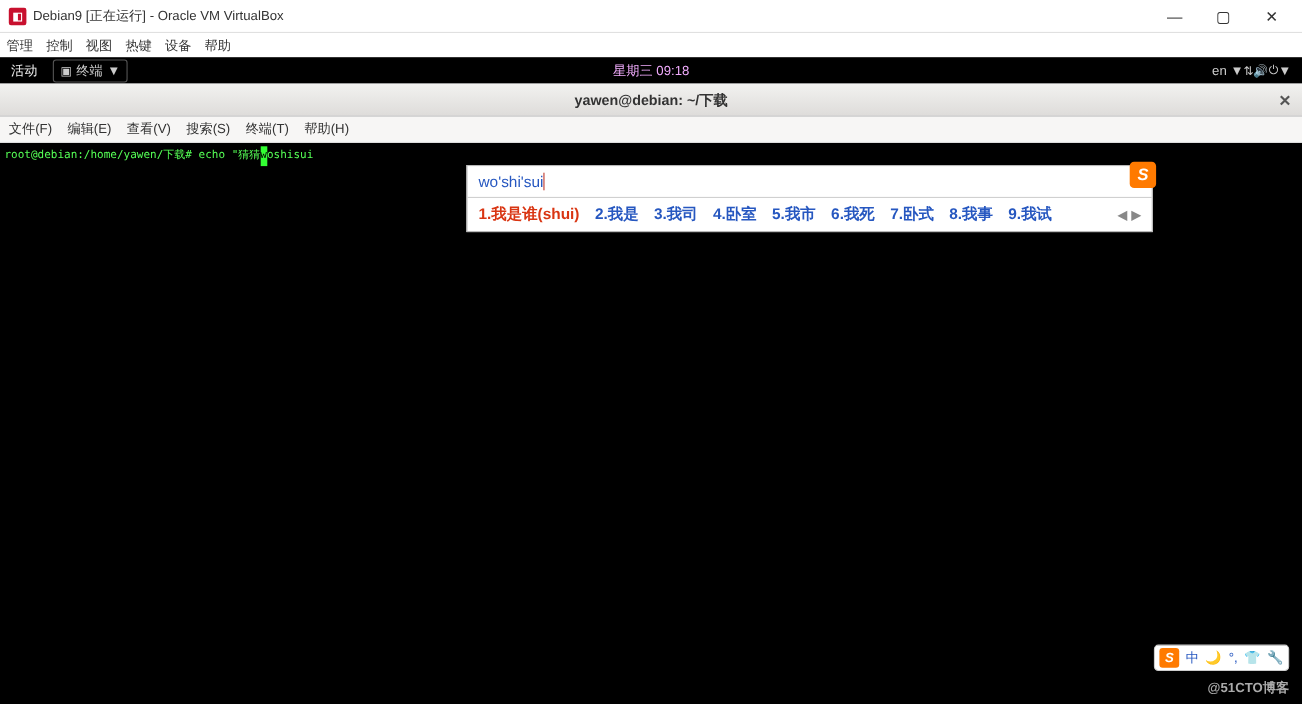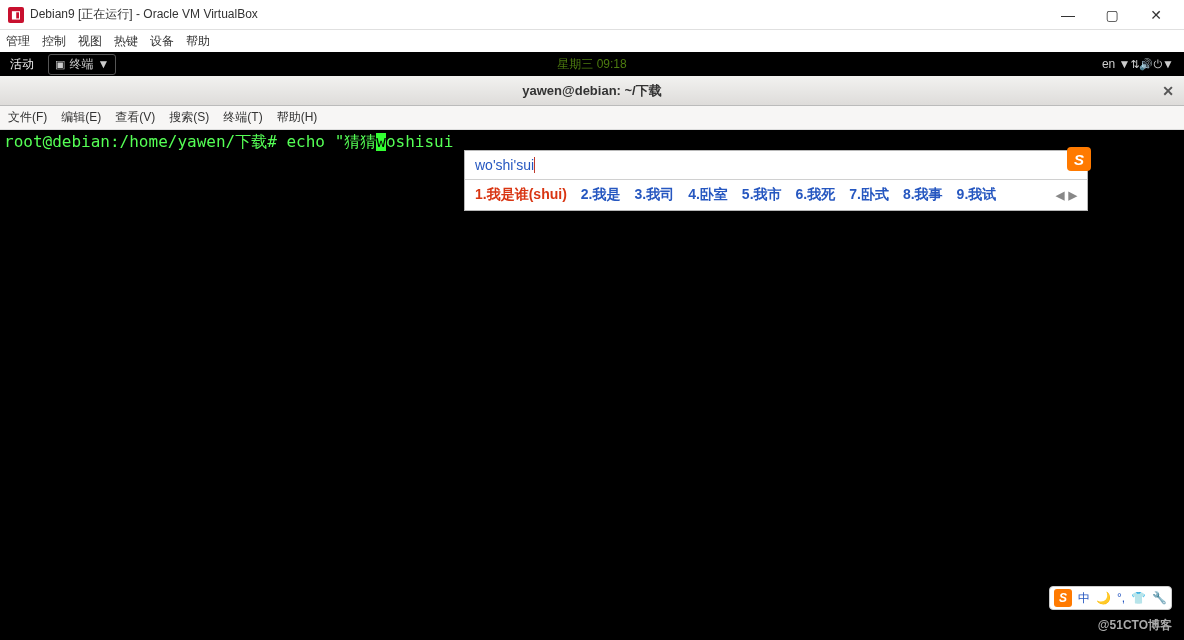--- a/index.html
+++ b/index.html
@@ -57,21 +57,21 @@
       height: 24px;
       background: #000;
       color: #ccc;
       display: flex;
       align-items: center;
       padding: 0 10px;
       font-size: 12px;
       justify-content: space-between;
     }
     .gnome-left { display: flex; align-items: center; gap: 14px; }
-    .gnome-center { position: absolute; left: 50%; transform: translateX(-50%); color: #4d7c0f; }
+    .gnome-center { position: absolute; left: 50%; transform: translateX(-50%); color: #f0abfc; }
     .gnome-right { display: flex; align-items: center; }
     .gnome-activities { color: #eee; }
     .gnome-app {
       display: flex; align-items: center; gap: 4px;
       border: 1px solid #555; border-radius: 3px;
       padding: 1px 6px;
     }
     .gnome-icon { font-size: 11px; }
     
     
@@ -106,21 +106,21 @@
       color: #333;
     }
     .term-menu-item { cursor: pointer; }
     
     
     .terminal {
       background: #000;
       height: calc(640px - 30px - 22px - 24px - 30px - 24px);
       padding: 3px 4px;
       font-family: "DejaVu Sans Mono", monospace;
-      font-size: 16px;
+      font-size: 10px;
       line-height: 18px;
       white-space: pre;
       position: relative;
     }
     .prompt-user { color: #55ff55; }
     .prompt-cmd { color: #55ff55; }
     .term-cursor {
       background: #33ff33;
       color: #000;
       display: inline-block;
@@ -129,21 +129,20 @@
     
     .ime-popup {
       position: absolute;
       top: 150px;
       left: 424px;
       width: 624px;
       background: #fff;
       border: 1px solid #b8b8b8;
       box-shadow: 1px 2px 6px rgba(0,0,0,0.3);
       font-size: 14px;
-      margin-left: 40px;
     }
     .ime-input-row {
       padding: 6px 10px;
       border-bottom: 1px solid #d0d0d0;
       color: #2657c0;
       position: relative;
     }
     .ime-cursor {
       border-right: 1px solid #c0392b;
       animation: blink 1s infinite;

